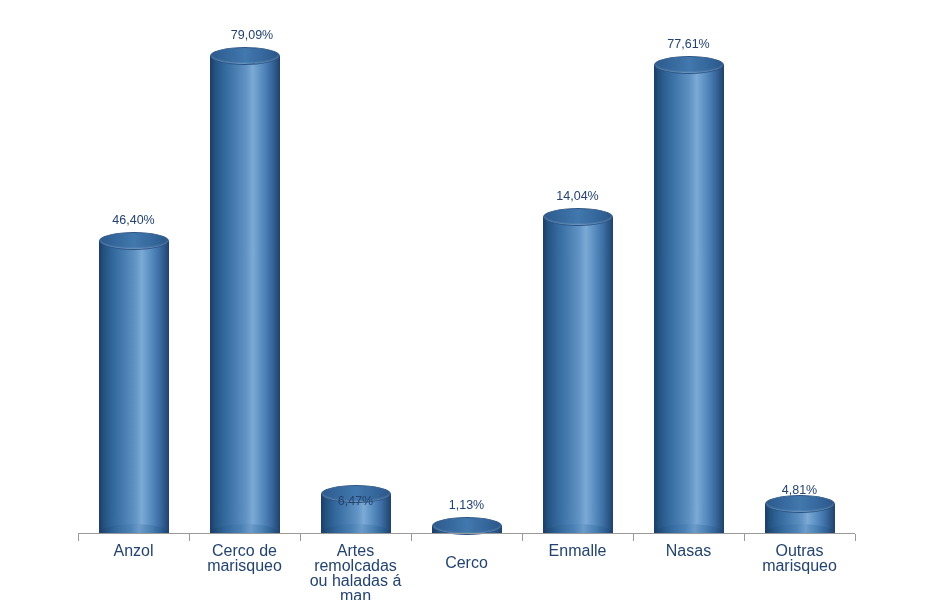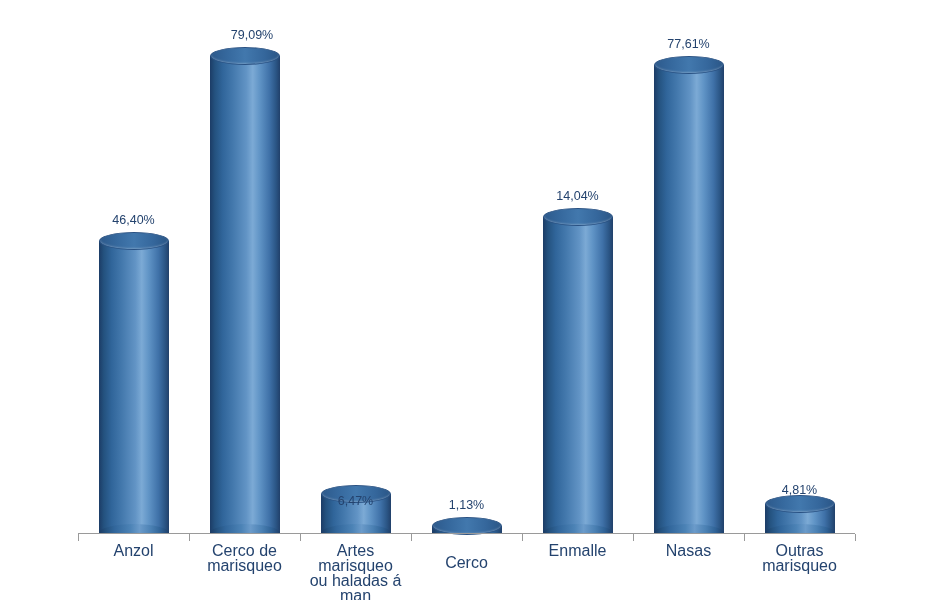--- a/index.html
+++ b/index.html
@@ -231,21 +231,21 @@
       </div>
     <div id="cats-layer">
         <div class="cat-label" style="left: 78px;">
           <div>Anzol</div>
         </div>
         <div class="cat-label" style="left: 189px;">
           <div>Cerco de</div>
           <div>marisqueo</div>
         </div>
         <div class="cat-label" style="left: 300px;">
-          <div>Artes marisqueo</div>
+          <div>Artes remolcadas</div>
           <div>ou haladas á man</div>
         </div>
         <div class="cat-label" style="left: 411px; margin-top: 12px;">
           <div>Cerco</div>
         </div>
         <div class="cat-label" style="left: 522px;">
           <div>Enmalle</div>
         </div>
         <div class="cat-label" style="left: 633px; text-align: center;">
           <div>Nasas</div>

